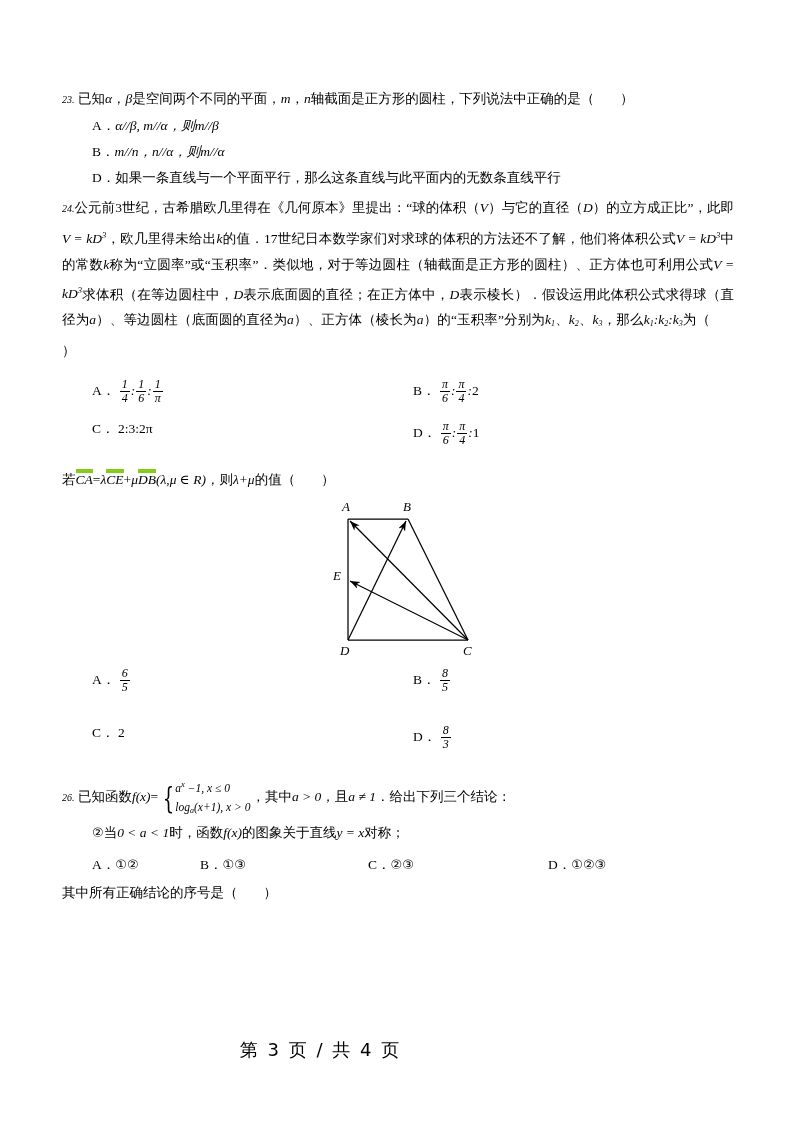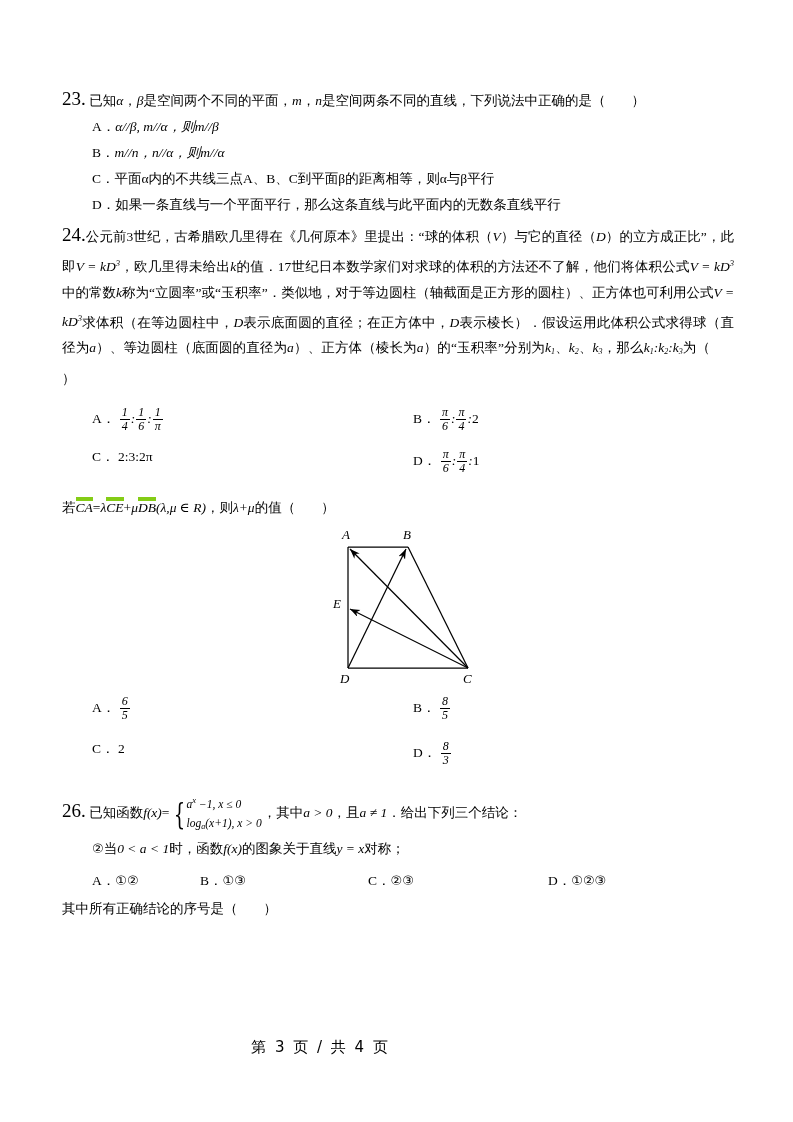--- a/index.html
+++ b/index.html
@@ -32,21 +32,22 @@
   .q {
     margin: 0 0 2px 0;
   }
   .qline {
     font-size: 13.5px;
     line-height: 26px;
     white-space: normal;
     text-align: justify;
   }
   .qnum {
-    font-size: 19px;
+    font-size: 10px;
+    font-style: italic;
   }
   .indent-opt {
     padding-left: 30px;
   }
 
   
   i.m, .mi {
     font-family: "Liberation Serif", "DejaVu Serif", serif;
     font-style: italic;
   }
@@ -148,46 +149,43 @@
     top: 0;
   }
 
   
   .footer {
     position: absolute;
     left: 0;
     top: 1038px;
     width: 641px;
     text-align: center;
-    font-size: 15px;
+    font-size: 18px;
     letter-spacing: 2px;
     font-family: "DejaVu Sans", "Liberation Sans", sans-serif;
   }
   .footer .sep { letter-spacing: 2px; }
 </style>
 </head>
 <body>
 
 <div class="page">
   <div class="content">
 
     <div class="q">
       <div class="qline">
         <span class="qnum">23.</span>
-        <span>已知</span><i class="m">α</i><span>，</span><i class="m">β</i><span>是空间两个不同的平面，</span><i class="m">m</i><span>，</span><i class="m">n</i><span>是空间两条不同的直线，下列说法中正确的是（</span><span style="display:inline-block;width:26px"></span><span>）</span>
+        <span>已知</span><i class="m">α</i><span>，</span><i class="m">β</i><span>是空间两个不同的平面，</span><i class="m">m</i><span>，</span><i class="m">n</i><span>轴截面是正方形的圆柱，下列说法中正确的是（</span><span style="display:inline-block;width:26px"></span><span>）</span>
       </div>
 
       <div class="qline indent-opt">
         <span class="opt-label">A．</span><i class="m">α//β, m//α，则m//β</i>
       </div>
       <div class="qline indent-opt">
         <span class="opt-label">B．</span><i class="m">m//n，n//α，则m//α</i>
-      </div>
-      <div class="qline indent-opt">
-        <span class="opt-label">C．</span><span>平面α内的不共线三点A、B、C到平面β的距离相等，则α与β平行</span>
       </div>
       <div class="qline indent-opt">
         <span class="opt-label">D．</span><span>如果一条直线与一个平面平行，那么这条直线与此平面内的无数条直线平行</span>
       </div>
     </div>
 
     <div class="q" style="margin-top:4px">
       <div class="qline">
         <span class="qnum">24.</span><span>公元前</span><span>3</span><span>世纪，古希腊欧几里得在《几何原本》里提出：</span><span>“球的体积（</span><i class="m">V</i><span>）与它的直径（</span><i class="m">D</i><span>）的立方成正比”，此即</span><span class="mi"><span>V = kD</span><sup class="p">3</sup></span><span>，欧几里得未给出</span><i class="m">k</i><span>的值．</span><span>17</span><span>世纪日本数学家们对求球的体积的方法还不了解，他们将体积公式</span><span class="mi"><span>V = kD</span><sup class="p">3</sup></span><span>中的常数</span><i class="m">k</i><span>称为“立圆率”或“玉积率”．类似地，对于等边圆柱（轴截面是正方形的圆柱）、正方体也可利用公式</span><span class="mi"><span>V = kD</span><sup class="p">3</sup></span><span>求体积（在等边圆柱中，</span><i class="m">D</i><span>表示底面圆的直径；在正方体中，</span><i class="m">D</i><span>表示棱长）．假设运用此体积公式求得球（直径为</span><i class="m">a</i><span>）、等边圆柱（底面圆的直径为</span><i class="m">a</i><span>）、正方体（棱长为</span><i class="m">a</i><span>）的“玉积率”分别为</span><i class="m">k<sub class="s">1</sub></i>、<i class="m">k<sub class="s">2</sub></i>、<i class="m">k<sub class="s">3</sub></i><span>，那么</span><i class="m">k<sub class="s">1</sub>:k<sub class="s">2</sub>:k<sub class="s">3</sub></i><span>为（</span><span style="display:inline-block;width:24px"></span><span>）</span>
       </div>
@@ -253,21 +251,21 @@
         <div class="col">
           <span class="opt-label">A．</span>
           <span class="frac"><span class="num">6</span><span class="den">5</span></span>
         </div>
         <div class="col">
           <span class="opt-label">B．</span>
           <span class="frac"><span class="num">8</span><span class="den">5</span></span>
         </div>
       </div>
 
-      <div class="optrow" style="margin-top:18px">
+      <div class="optrow" style="margin-top:30px">
         <div class="col">
           <span class="opt-label">C．</span>
           <span class="mi up">2</span>
         </div>
         <div class="col">
           <span class="opt-label">D．</span>
           <span class="frac"><span class="num">8</span><span class="den">3</span></span>
         </div>
       </div>
     </div>

